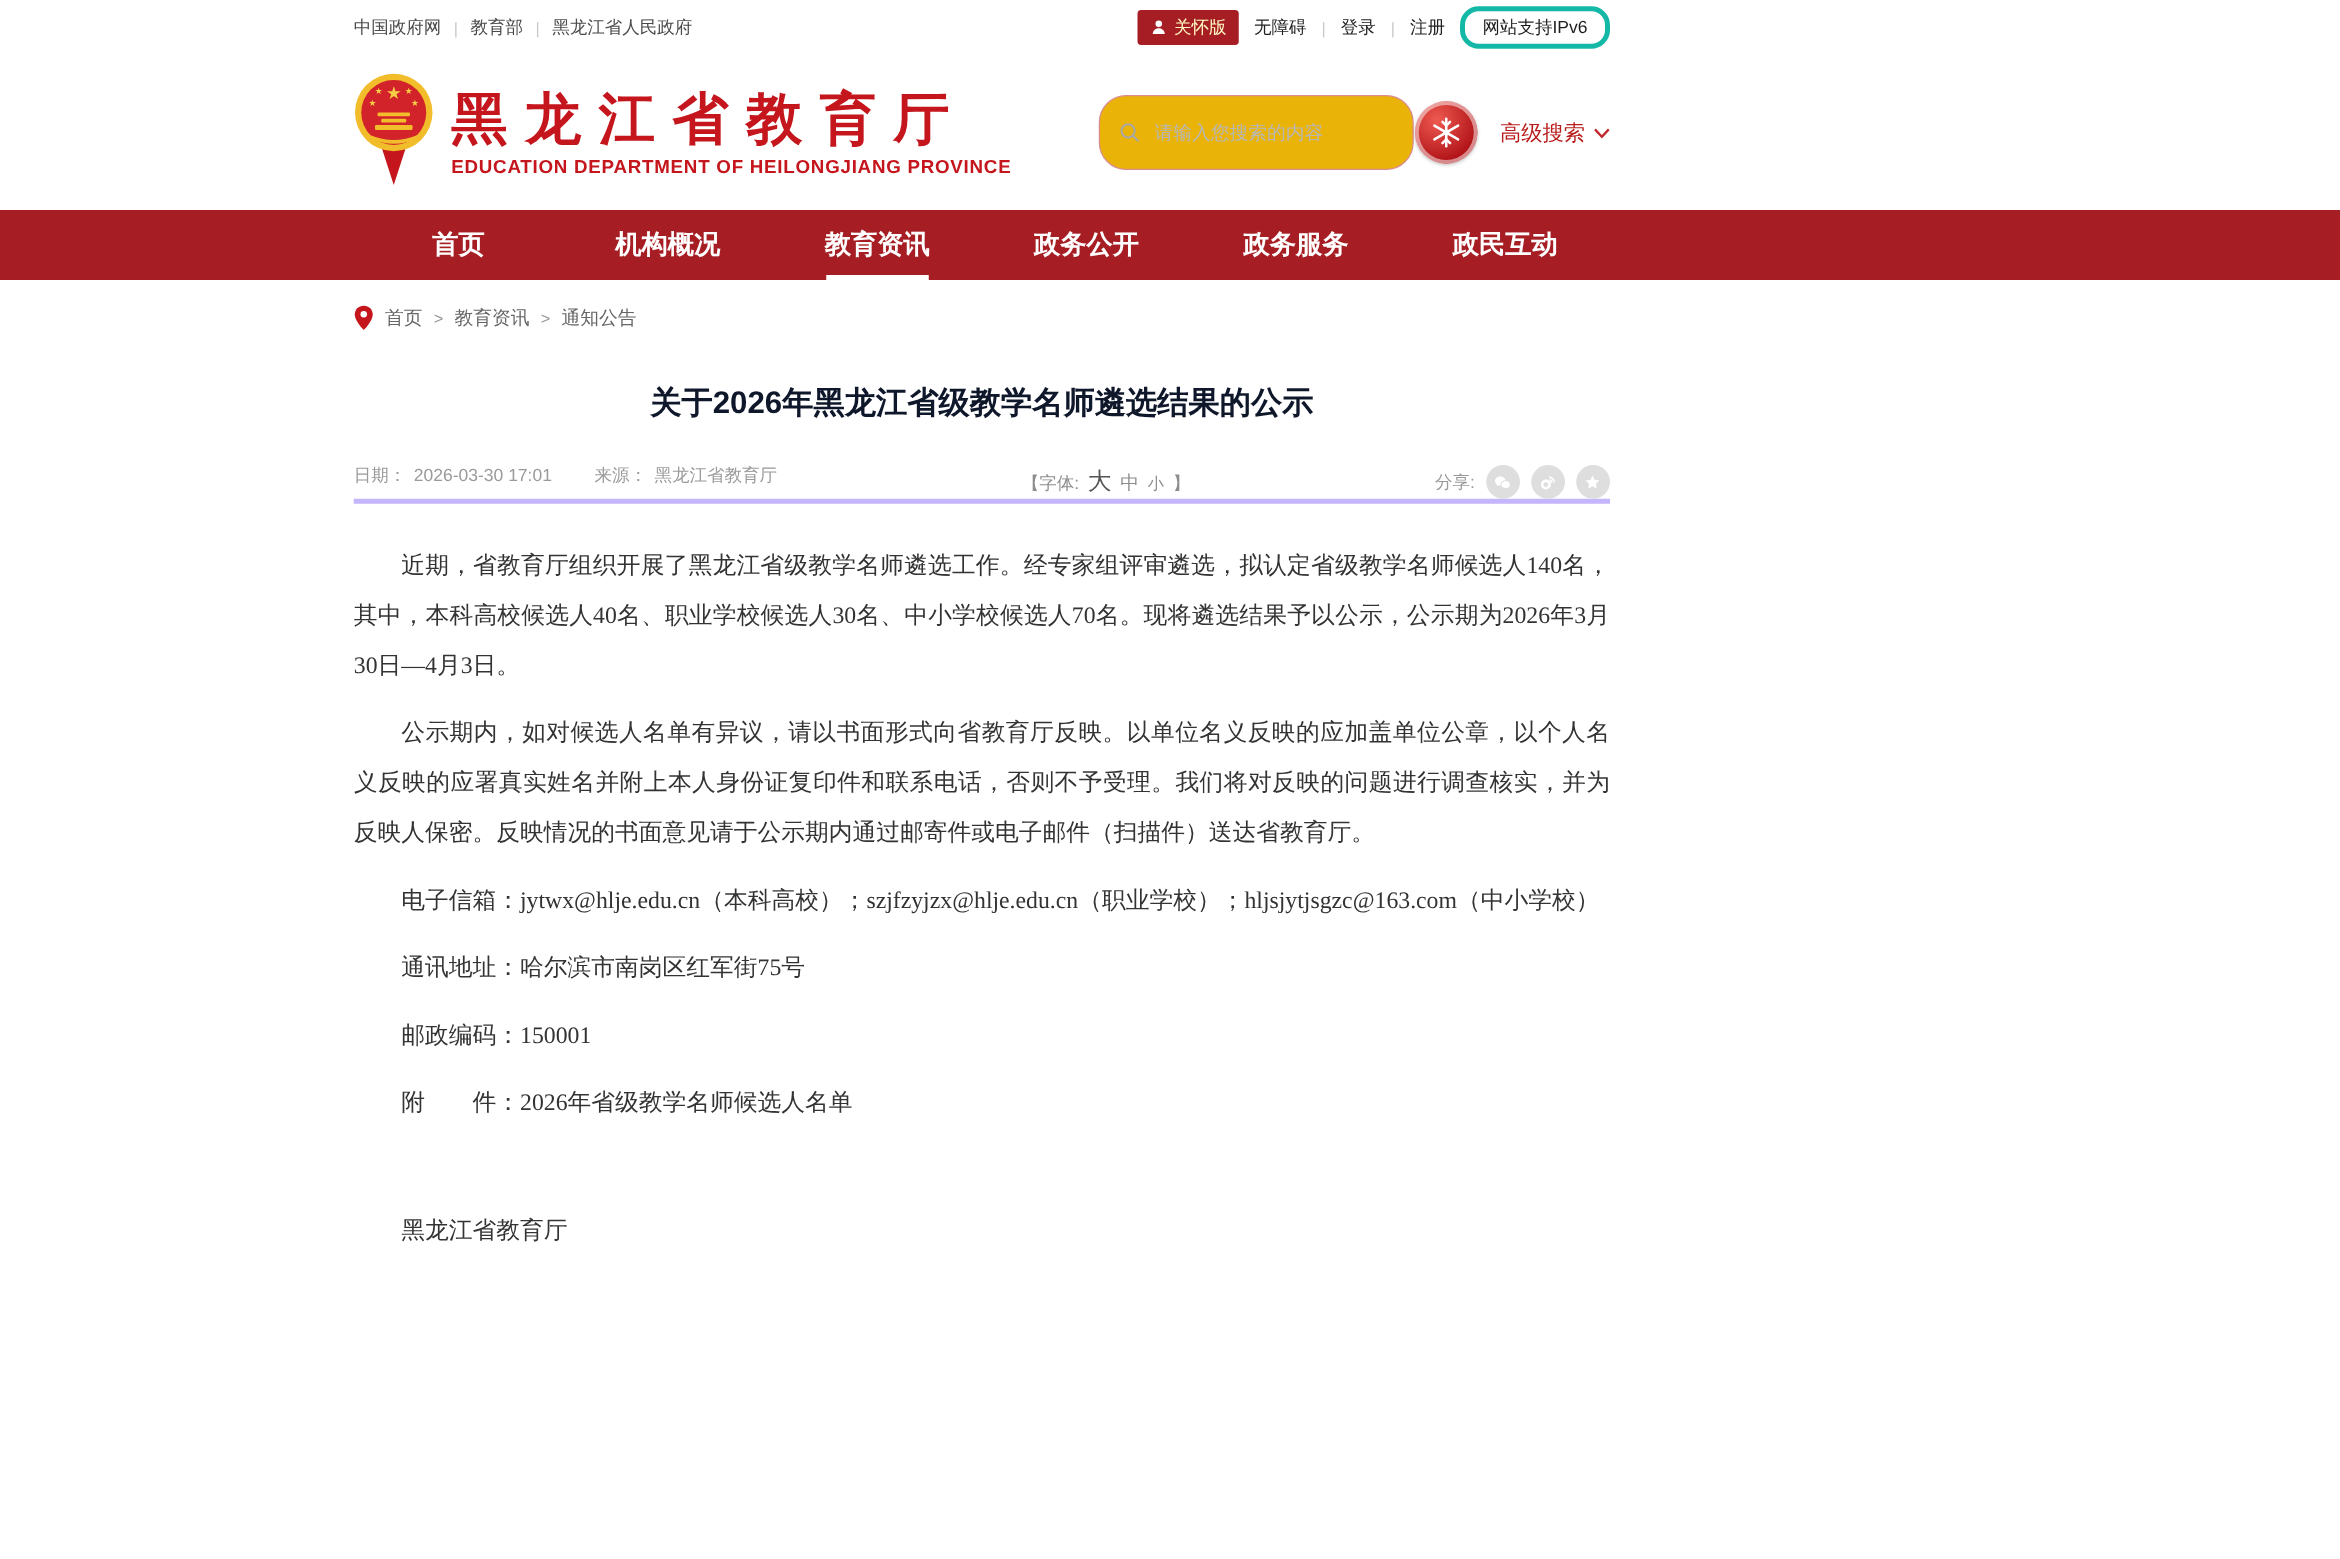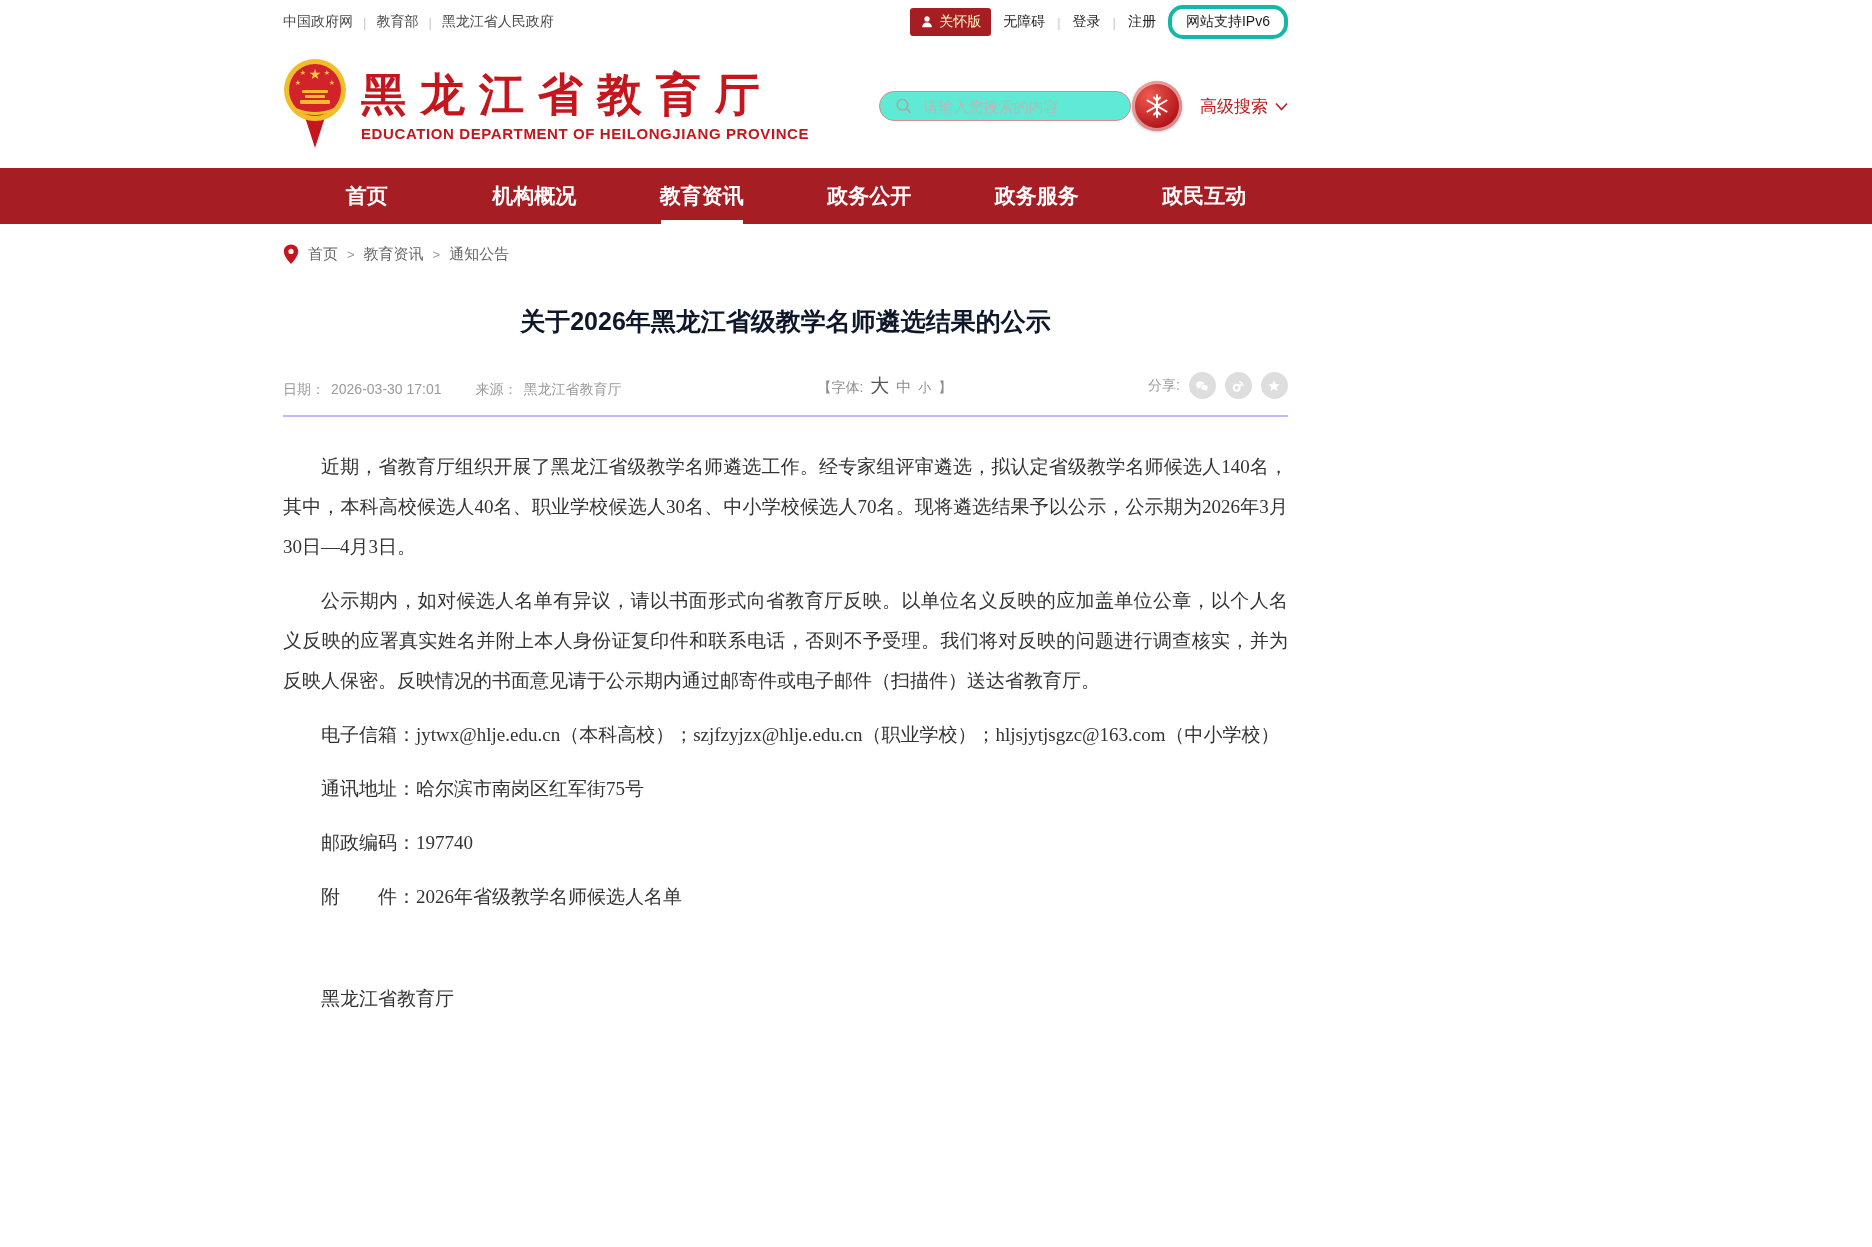--- a/index.html
+++ b/index.html
@@ -23,22 +23,22 @@
   .ipv6-pill { border:4px solid #14b8a6; border-radius:15px; padding:4px 14px; font-size:14px; color:#1d1d1d; cursor:pointer; }
   .plain-lnk { cursor:pointer; }
 
   
   .header { height:124px; display:flex; align-items:center; }
   .header .container { display:flex; align-items:center; }
   .brand { display:flex; align-items:center; gap:14px; }
   .brand-text .site-title { font-size:45px; font-weight:bold; color:#c4161c; letter-spacing:0.31em; white-space:nowrap; line-height:1.1; }
   .brand-text .site-subtitle { font-size:15px; font-weight:bold; color:#c4161c; letter-spacing:0.6px; margin-top:5px; }
   .search-zone { margin-left:auto; display:flex; align-items:center; }
-  .search-pill { width:252px; height:30px; border:1px solid #d98c8c; border-radius:22px;
-    display:flex; align-items:center; padding:0 15px; gap:9px; background:#5eead4; }
+  .search-pill { width:252px; height:60px; border:1px solid #d98c8c; border-radius:22px;
+    display:flex; align-items:center; padding:0 15px; gap:9px; background:#eab308; }
   .search-pill input { border:none; outline:none; width:100%; font-size:15px; color:#333; background:transparent; font-family:"Liberation Sans",sans-serif; }
   .search-pill input::placeholder { color:#b8b8b8; }
   .snow-btn { width:50px; height:50px; border-radius:50%; margin-left:1px; cursor:pointer;
     background:radial-gradient(circle at 35% 30%, #ee5a50, #b01217 72%);
     box-shadow:inset 0 0 0 3px rgba(255,255,255,.5), 0 1px 3px rgba(0,0,0,.25);
     display:flex; align-items:center; justify-content:center; flex:0 0 auto; }
   .adv-search { margin-left:18px; color:#b91c1c; font-size:17px; display:flex; align-items:center; gap:7px; cursor:pointer; white-space:nowrap; }
 
   
   .navbar { background:#a61e24; height:56px; width:100%; }
@@ -48,22 +48,22 @@
   .nav-item.active::after { content:""; position:absolute; bottom:0; left:50%; transform:translateX(-50%);
     width:82px; height:4px; background:#fff; }
 
   
   .breadcrumb { display:flex; align-items:center; gap:9px; margin-top:20px; font-size:15px; color:#666; }
   .breadcrumb .crumb { cursor:pointer; }
   .crumb-sep { color:#999; font-size:13px; }
 
   
   .article-title { text-align:center; font-size:25px; font-weight:bold; color:#0f172a; margin-top:40px; }
-  .meta-row { display:flex; align-items:flex-end; margin-top:34px; padding-bottom:16px;
-    border-bottom:2px solid #c4b5fd; color:#9a9a9a; font-size:14px; }
+  .meta-row { display:flex; align-items:flex-start; margin-top:34px; 
+    border-bottom:4px solid #c4b5fd; color:#9a9a9a; font-size:14px; }
   .meta-left { display:flex; gap:6px; align-items:baseline; }
   .meta-left .gap { width:22px; }
   .font-chooser { display:flex; align-items:baseline; gap:7px; margin:0 auto; color:#8d8d8d; }
   .fnt-l { font-size:19px; color:#555; cursor:pointer; }
   .fnt-m { font-size:15px; cursor:pointer; }
   .fnt-s { font-size:13px; cursor:pointer; }
   .share-group { display:flex; align-items:center; gap:9px; }
   .share-circle { width:27px; height:27px; border-radius:50%; background:#dedede;
     display:flex; align-items:center; justify-content:center; cursor:pointer; }
 
@@ -221,20 +221,20 @@
         </svg>
       </span>
     </div>
   </div>
 
   <div class="article-body">
     <p>近期，省教育厅组织开展了黑龙江省级教学名师遴选工作。经专家组评审遴选，拟认定省级教学名师候选人140名，其中，本科高校候选人40名、职业学校候选人30名、中小学校候选人70名。现将遴选结果予以公示，公示期为2026年3月30日—4月3日。</p>
     <p>公示期内，如对候选人名单有异议，请以书面形式向省教育厅反映。以单位名义反映的应加盖单位公章，以个人名义反映的应署真实姓名并附上本人身份证复印件和联系电话，否则不予受理。我们将对反映的问题进行调查核实，并为反映人保密。反映情况的书面意见请于公示期内通过邮寄件或电子邮件（扫描件）送达省教育厅。</p>
     <p>电子信箱：jytwx@hlje.edu.cn（本科高校）；szjfzyjzx@hlje.edu.cn（职业学校）；hljsjytjsgzc@163.com（中小学校）</p>
     <p>通讯地址：哈尔滨市南岗区红军街75号</p>
-    <p>邮政编码：197740</p>
+    <p>邮政编码：150001</p>
     <p class="attachment">附　　件：2026年省级教学名师候选人名单</p>
 
     <div class="signature">
       <p>黑龙江省教育厅</p>
     </div>
   </div>
 </div>
 
 </body></html>

